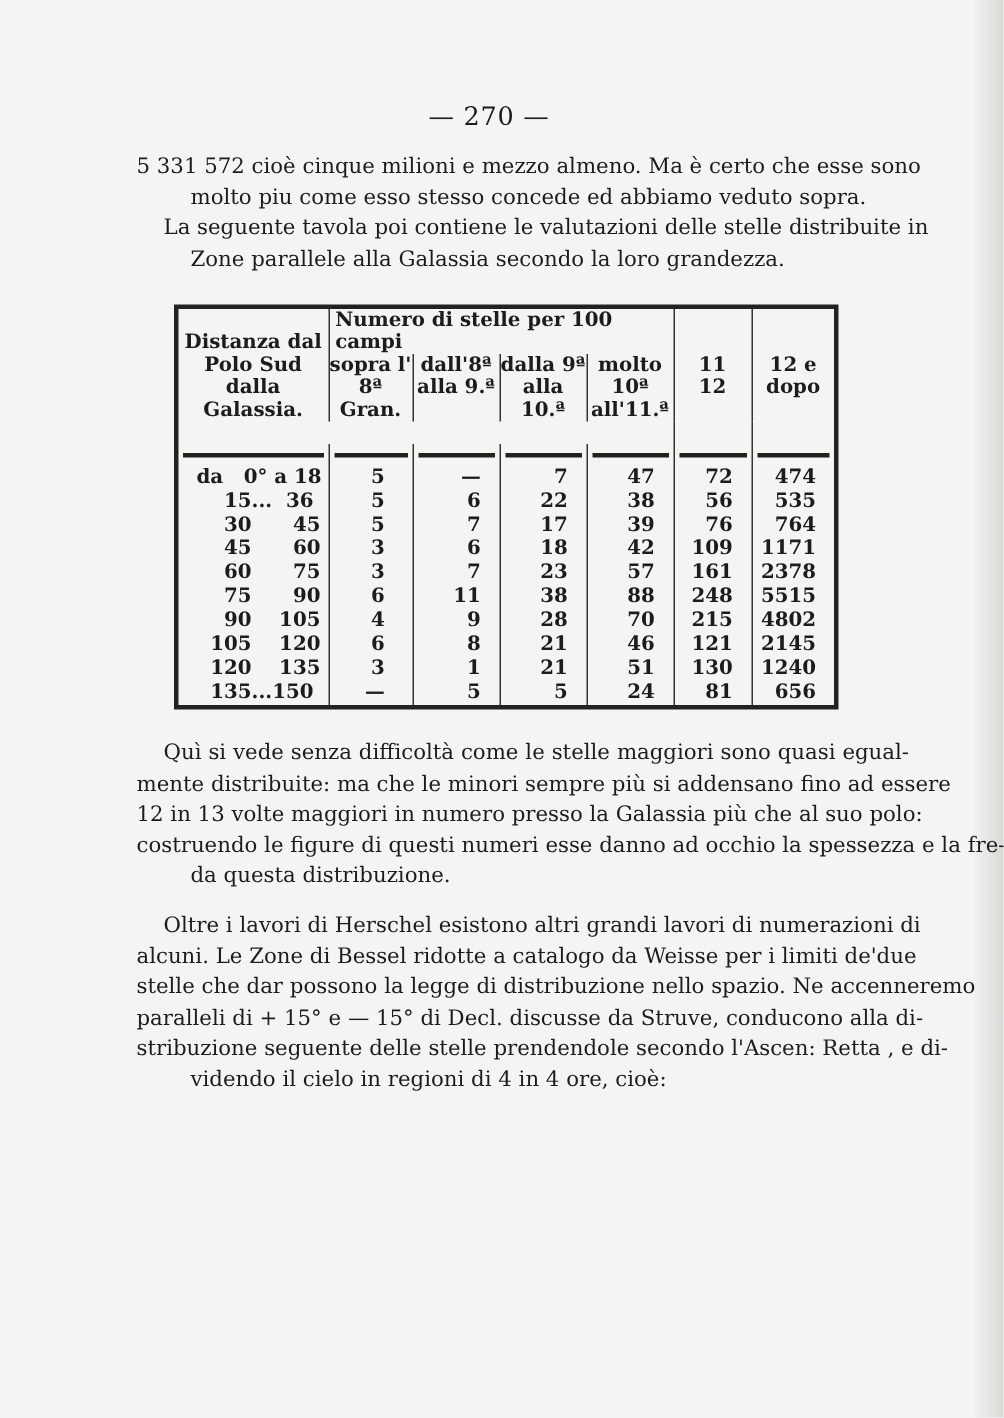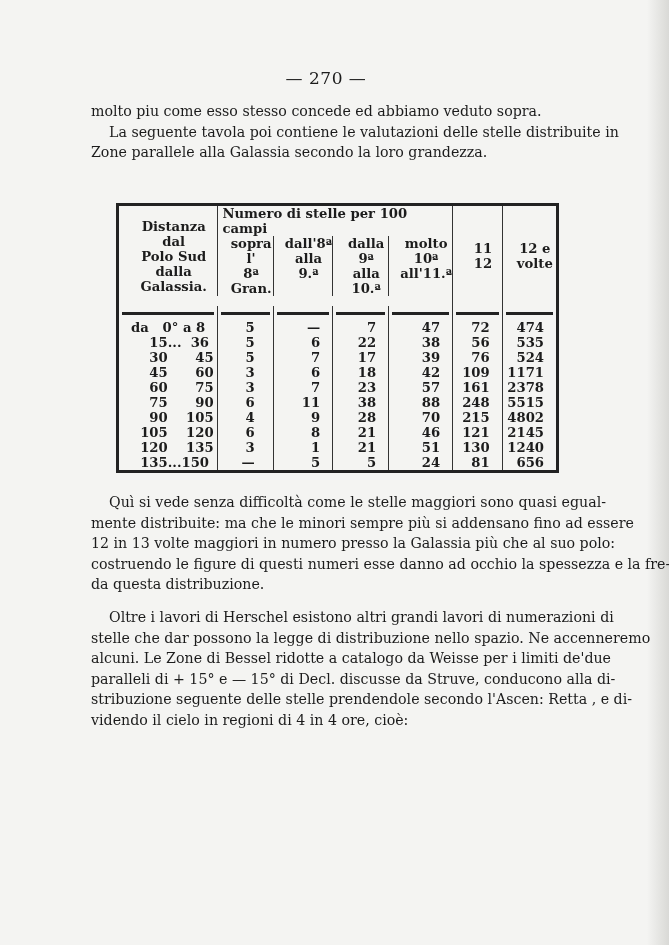--- a/index.html
+++ b/index.html
@@ -16,50 +16,51 @@
   }
   .page-number {
     position: absolute; top: 68px; left: 0; width: 652px;
     text-align: center; font-size: 17px; letter-spacing: 0.5px;
   }
   .text-block {
     position: absolute; left: 91px; width: 515px;
     font-size: 14.2px; line-height: 20.5px; text-align: justify;
   }
   .line { display: block; text-align: justify; text-align-last: justify; white-space: nowrap; }
-  .line.last { text-align-last: left; }
+  .line.last { text-align-last: left; margin-left: 36px; }
   .indent { padding-left: 18px; }
 
   #block1 { top: 101px; }
   #block2 { top: 492px; }
   #block3 { top: 607px; }
 
   .table-wrap {
     position: absolute; left: 116px; top: 203px; width: 443px; height: 270px;
     border: 3px solid #222; border-top-width: 3px; border-bottom-width: 3px;
     box-sizing: border-box;
     font-size: 13.2px;
   }
   table { border-collapse: collapse; width: 100%; height: 100%; }
   th, td { padding: 0; }
   .vline { border-left: 1.5px solid #333; }
-  .hdr th { font-weight: bold; vertical-align: middle; text-align: center; line-height: 15px; padding-left: 11px; }
+  .hdr th { font-weight: bold; vertical-align: middle; text-align: center; line-height: 15px; }
   .hdr-rule td { height: 14px; position: relative; }
   .hdr-rule td div { border-top: 3px solid #222; margin: 0 3px; }
   .num td { text-align: right; line-height: 13.6px; height: 13.6px; font-weight: bold; }
   .num td.range { text-align: left; padding-left: 12px; white-space: pre; }
 </style>
 </head>
 <body>
 
 <div class="page-edge"></div>
 
 <div class="page-number">— 270 —</div>
 
 <div class="text-block" id="block1">
+  <span class="line">5 331 572 cioè cinque milioni e mezzo almeno. Ma è certo che esse sono</span>
   <span class="line last">molto piu come esso stesso concede ed abbiamo veduto sopra.</span>
   <span class="line indent">La seguente tavola poi contiene le valutazioni delle stelle distribuite in</span>
   <span class="line last">Zone parallele alla Galassia secondo la loro grandezza.</span>
 </div>
 
 <div class="table-wrap">
   <table>
     <colgroup>
       <col style="width:100px">
         <col style="width:56px">
@@ -76,21 +77,21 @@
         <div>Polo Sud dalla</div>
         <div>Galassia.</div>
       </th>
       <th colspan="4" class="vline" style="text-align:left;padding-left:4px;vertical-align:bottom">Numero di stelle per 100 campi</th>
       <th rowspan="3" class="vline">
         <div>11</div>
         <div>12</div>
       </th>
       <th rowspan="3" class="vline">
         <div>12 e</div>
-        <div>volte</div>
+        <div>dopo</div>
       </th>
     </tr>
     <tr class="hdr" style="height:34px">
       <th class="vline" style="border-left:1.5px solid #333;vertical-align:top">
         <div>sopra l'</div>
         <div>8ª Gran.</div>
       </th>
       <th class="vline" style="vertical-align:top">
         <div>dall'8ª</div>
         <div>alla 9.ª</div>
@@ -124,21 +125,21 @@
           <td class="vline">
             <div></div>
           </td>
           <td class="vline">
             <div></div>
           </td>
     </tr>
     </tbody>
       <tbody id="table-body">
         <tr class="num">
-          <td class="range">da   0° a 8</td>
+          <td class="range">da   0° a 18</td>
           <td class="vline" style="padding-right: 18px;">5</td>
           <td class="vline" style="padding-right: 12px;">—</td>
           <td class="vline" style="padding-right: 12px;">7</td>
           <td class="vline" style="padding-right: 12px;">47</td>
           <td class="vline" style="padding-right: 12px;">72</td>
           <td class="vline" style="padding-right: 12px;">474</td>
         </tr>
         <tr class="num">
           <td class="range">    15...  36</td>
           <td class="vline" style="padding-right: 18px;">5</td>
@@ -148,21 +149,21 @@
           <td class="vline" style="padding-right: 12px;">56</td>
           <td class="vline" style="padding-right: 12px;">535</td>
         </tr>
         <tr class="num">
           <td class="range">    30      45</td>
           <td class="vline" style="padding-right: 18px;">5</td>
           <td class="vline" style="padding-right: 12px;">7</td>
           <td class="vline" style="padding-right: 12px;">17</td>
           <td class="vline" style="padding-right: 12px; margin-top: 44px;">39</td>
           <td class="vline" style="padding-right: 12px;">76</td>
-          <td class="vline" style="padding-right: 12px;">524</td>
+          <td class="vline" style="padding-right: 12px;">764</td>
         </tr>
         <tr class="num">
           <td class="range">    45      60</td>
           <td class="vline" style="padding-right: 18px;">3</td>
           <td class="vline" style="padding-right: 12px;">6</td>
           <td class="vline" style="padding-right: 12px;">18</td>
           <td class="vline" style="padding-right: 12px;">42</td>
           <td class="vline" style="padding-right: 12px;">109</td>
           <td class="vline" style="padding-right: 12px;">1171</td>
         </tr>
@@ -238,18 +239,18 @@
 <div class="text-block" id="block2">
   <span class="line indent">Quì si vede senza difficoltà come le stelle maggiori sono quasi egual-</span>
   <span class="line">mente distribuite: ma che le minori sempre più si addensano fino ad essere</span>
   <span class="line bold-nums">12 in 13 volte maggiori in numero presso la Galassia più che al suo polo:</span>
   <span class="line">costruendo le figure di questi numeri esse danno ad occhio la spessezza e la fre-</span>
   <span class="line last">da questa distribuzione.</span>
 </div>
 
 <div class="text-block" id="block3">
   <span class="line indent">Oltre i lavori di Herschel esistono altri grandi lavori di numerazioni di</span>
+  <span class="line">alcuni. Le Zone di Bessel ridotte a catalogo da Weisse per i limiti de'due</span>
   <span class="line">stelle che dar possono la legge di distribuzione nello spazio. Ne accenneremo</span>
-  <span class="line">alcuni. Le Zone di Bessel ridotte a catalogo da Weisse per i limiti de'due</span>
   <span class="line">paralleli di + 15° e — 15° di Decl. discusse da Struve, conducono alla di-</span>
   <span class="line">stribuzione seguente delle stelle prendendole secondo l'Ascen: Retta , e di-</span>
   <span class="line last">videndo il cielo in regioni di 4 in 4 ore, cioè:</span>
 </div>
 
 </body></html>

